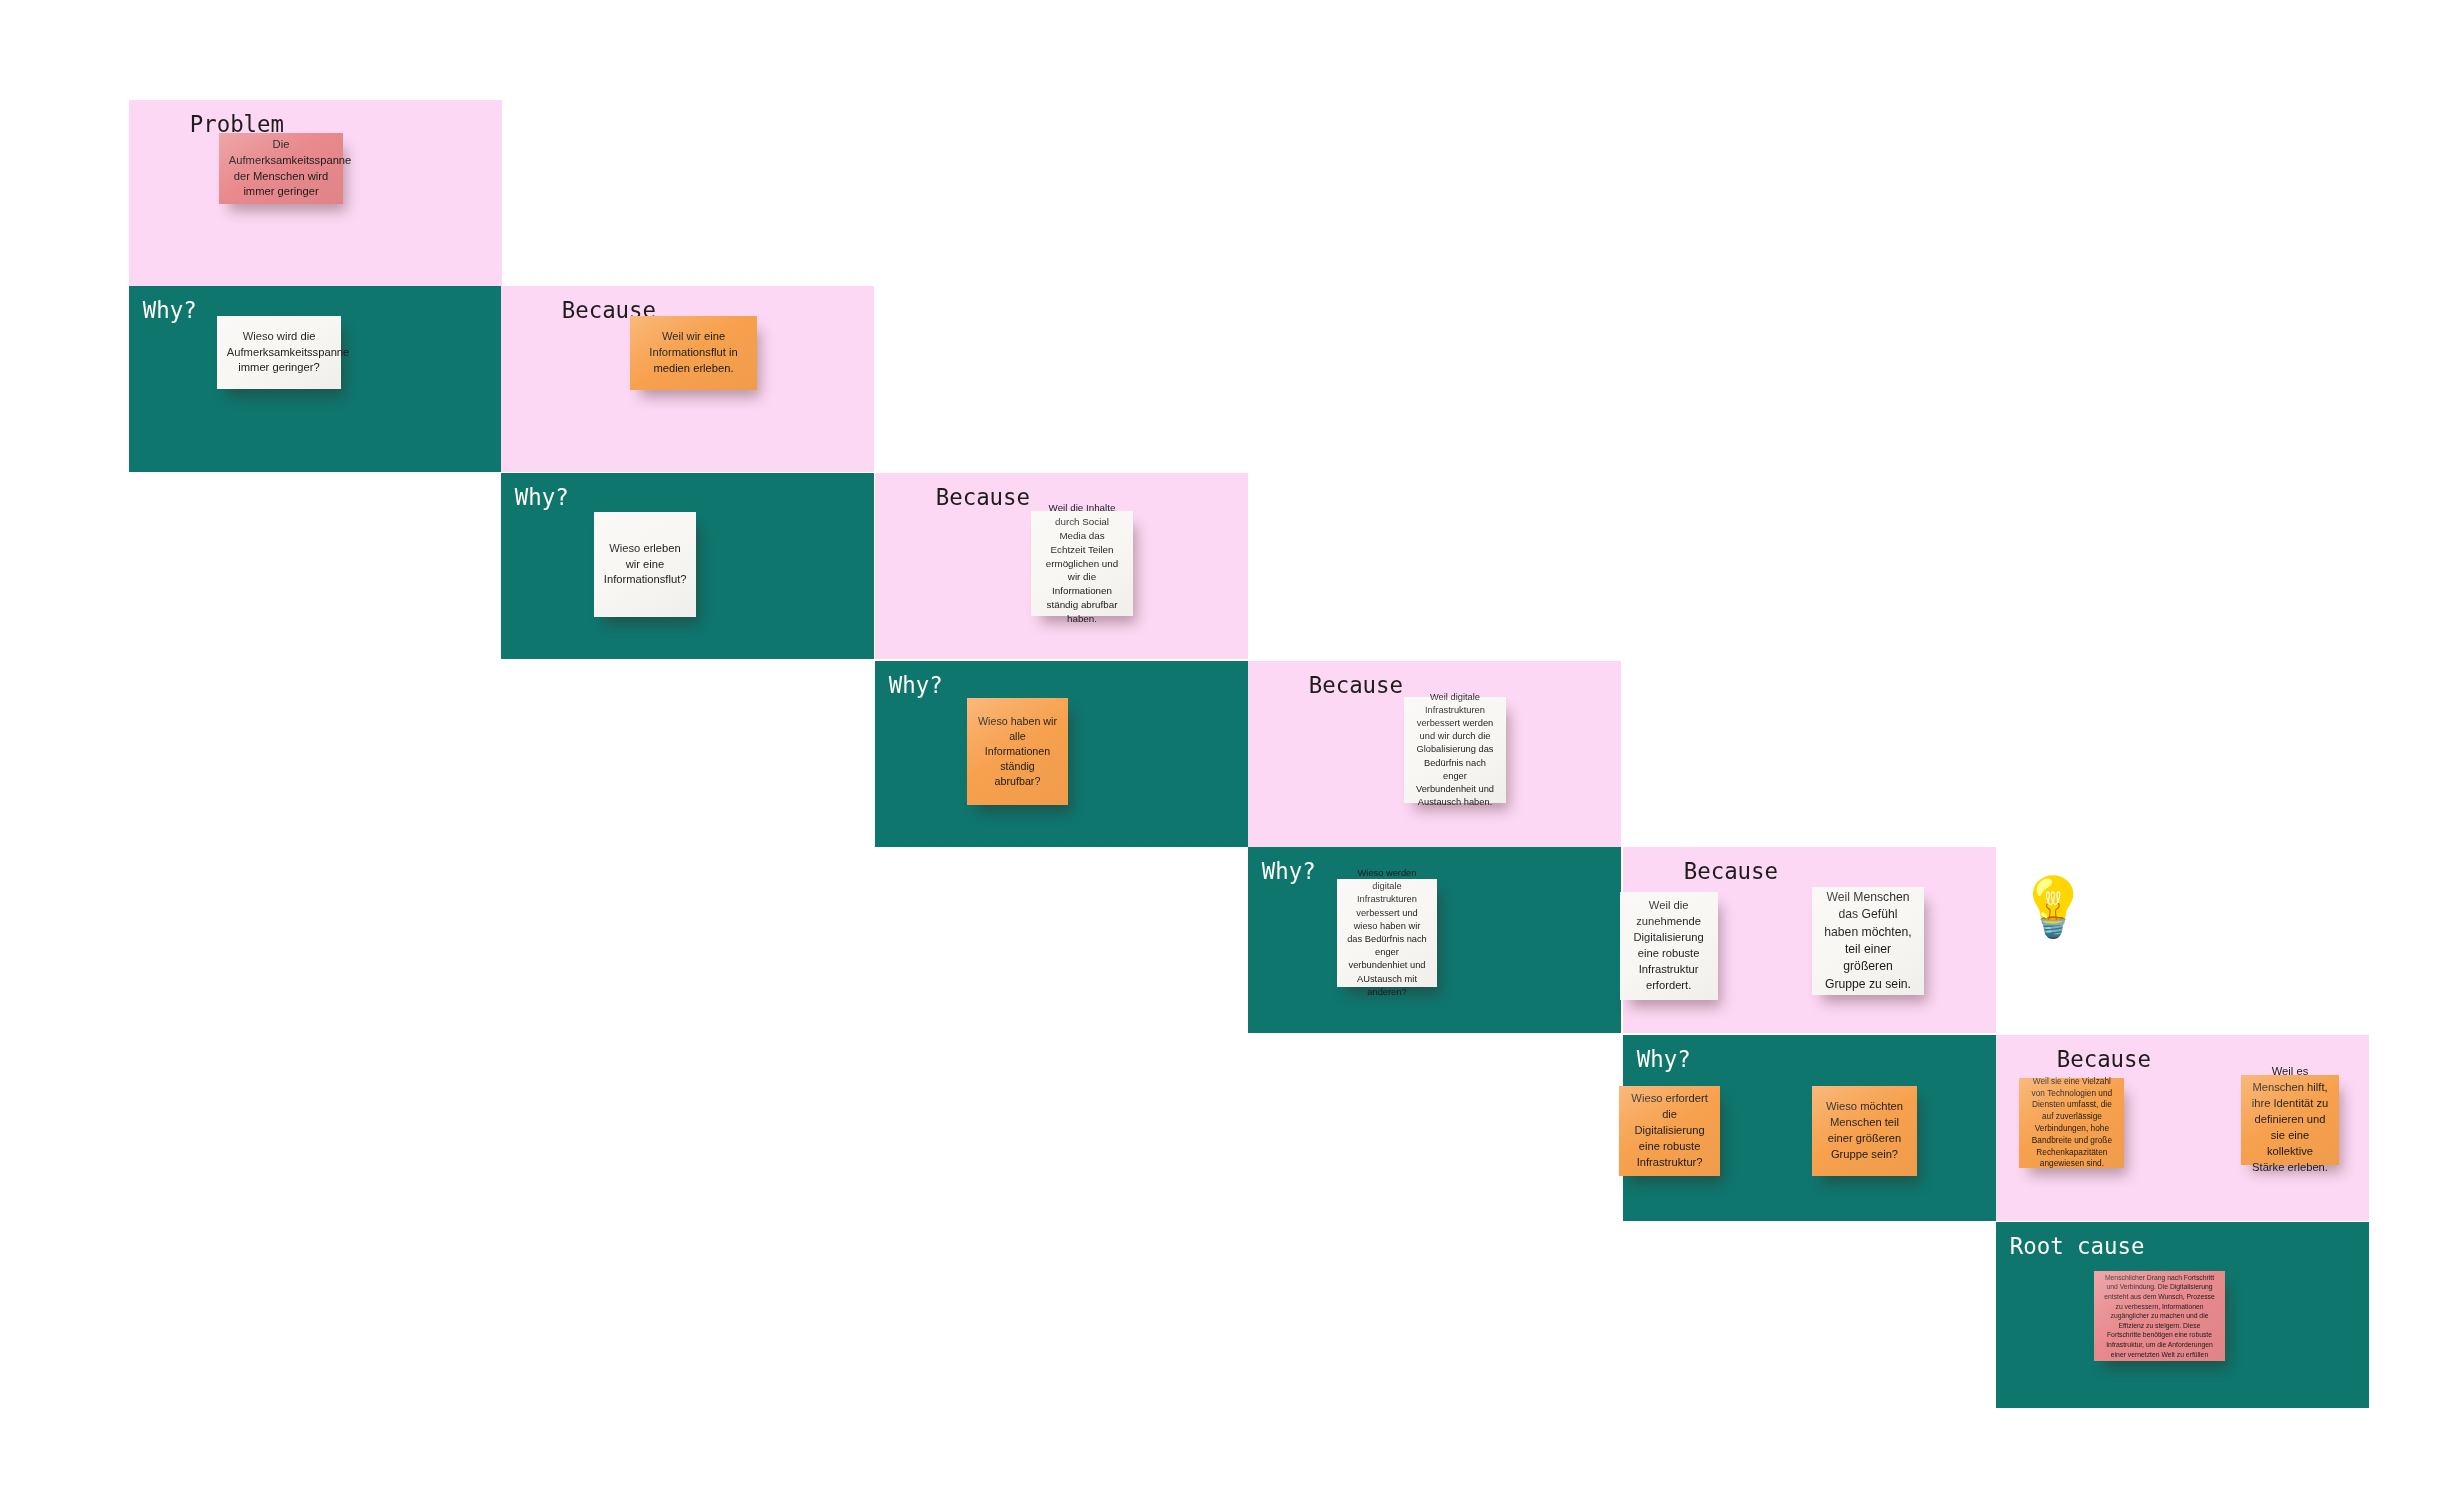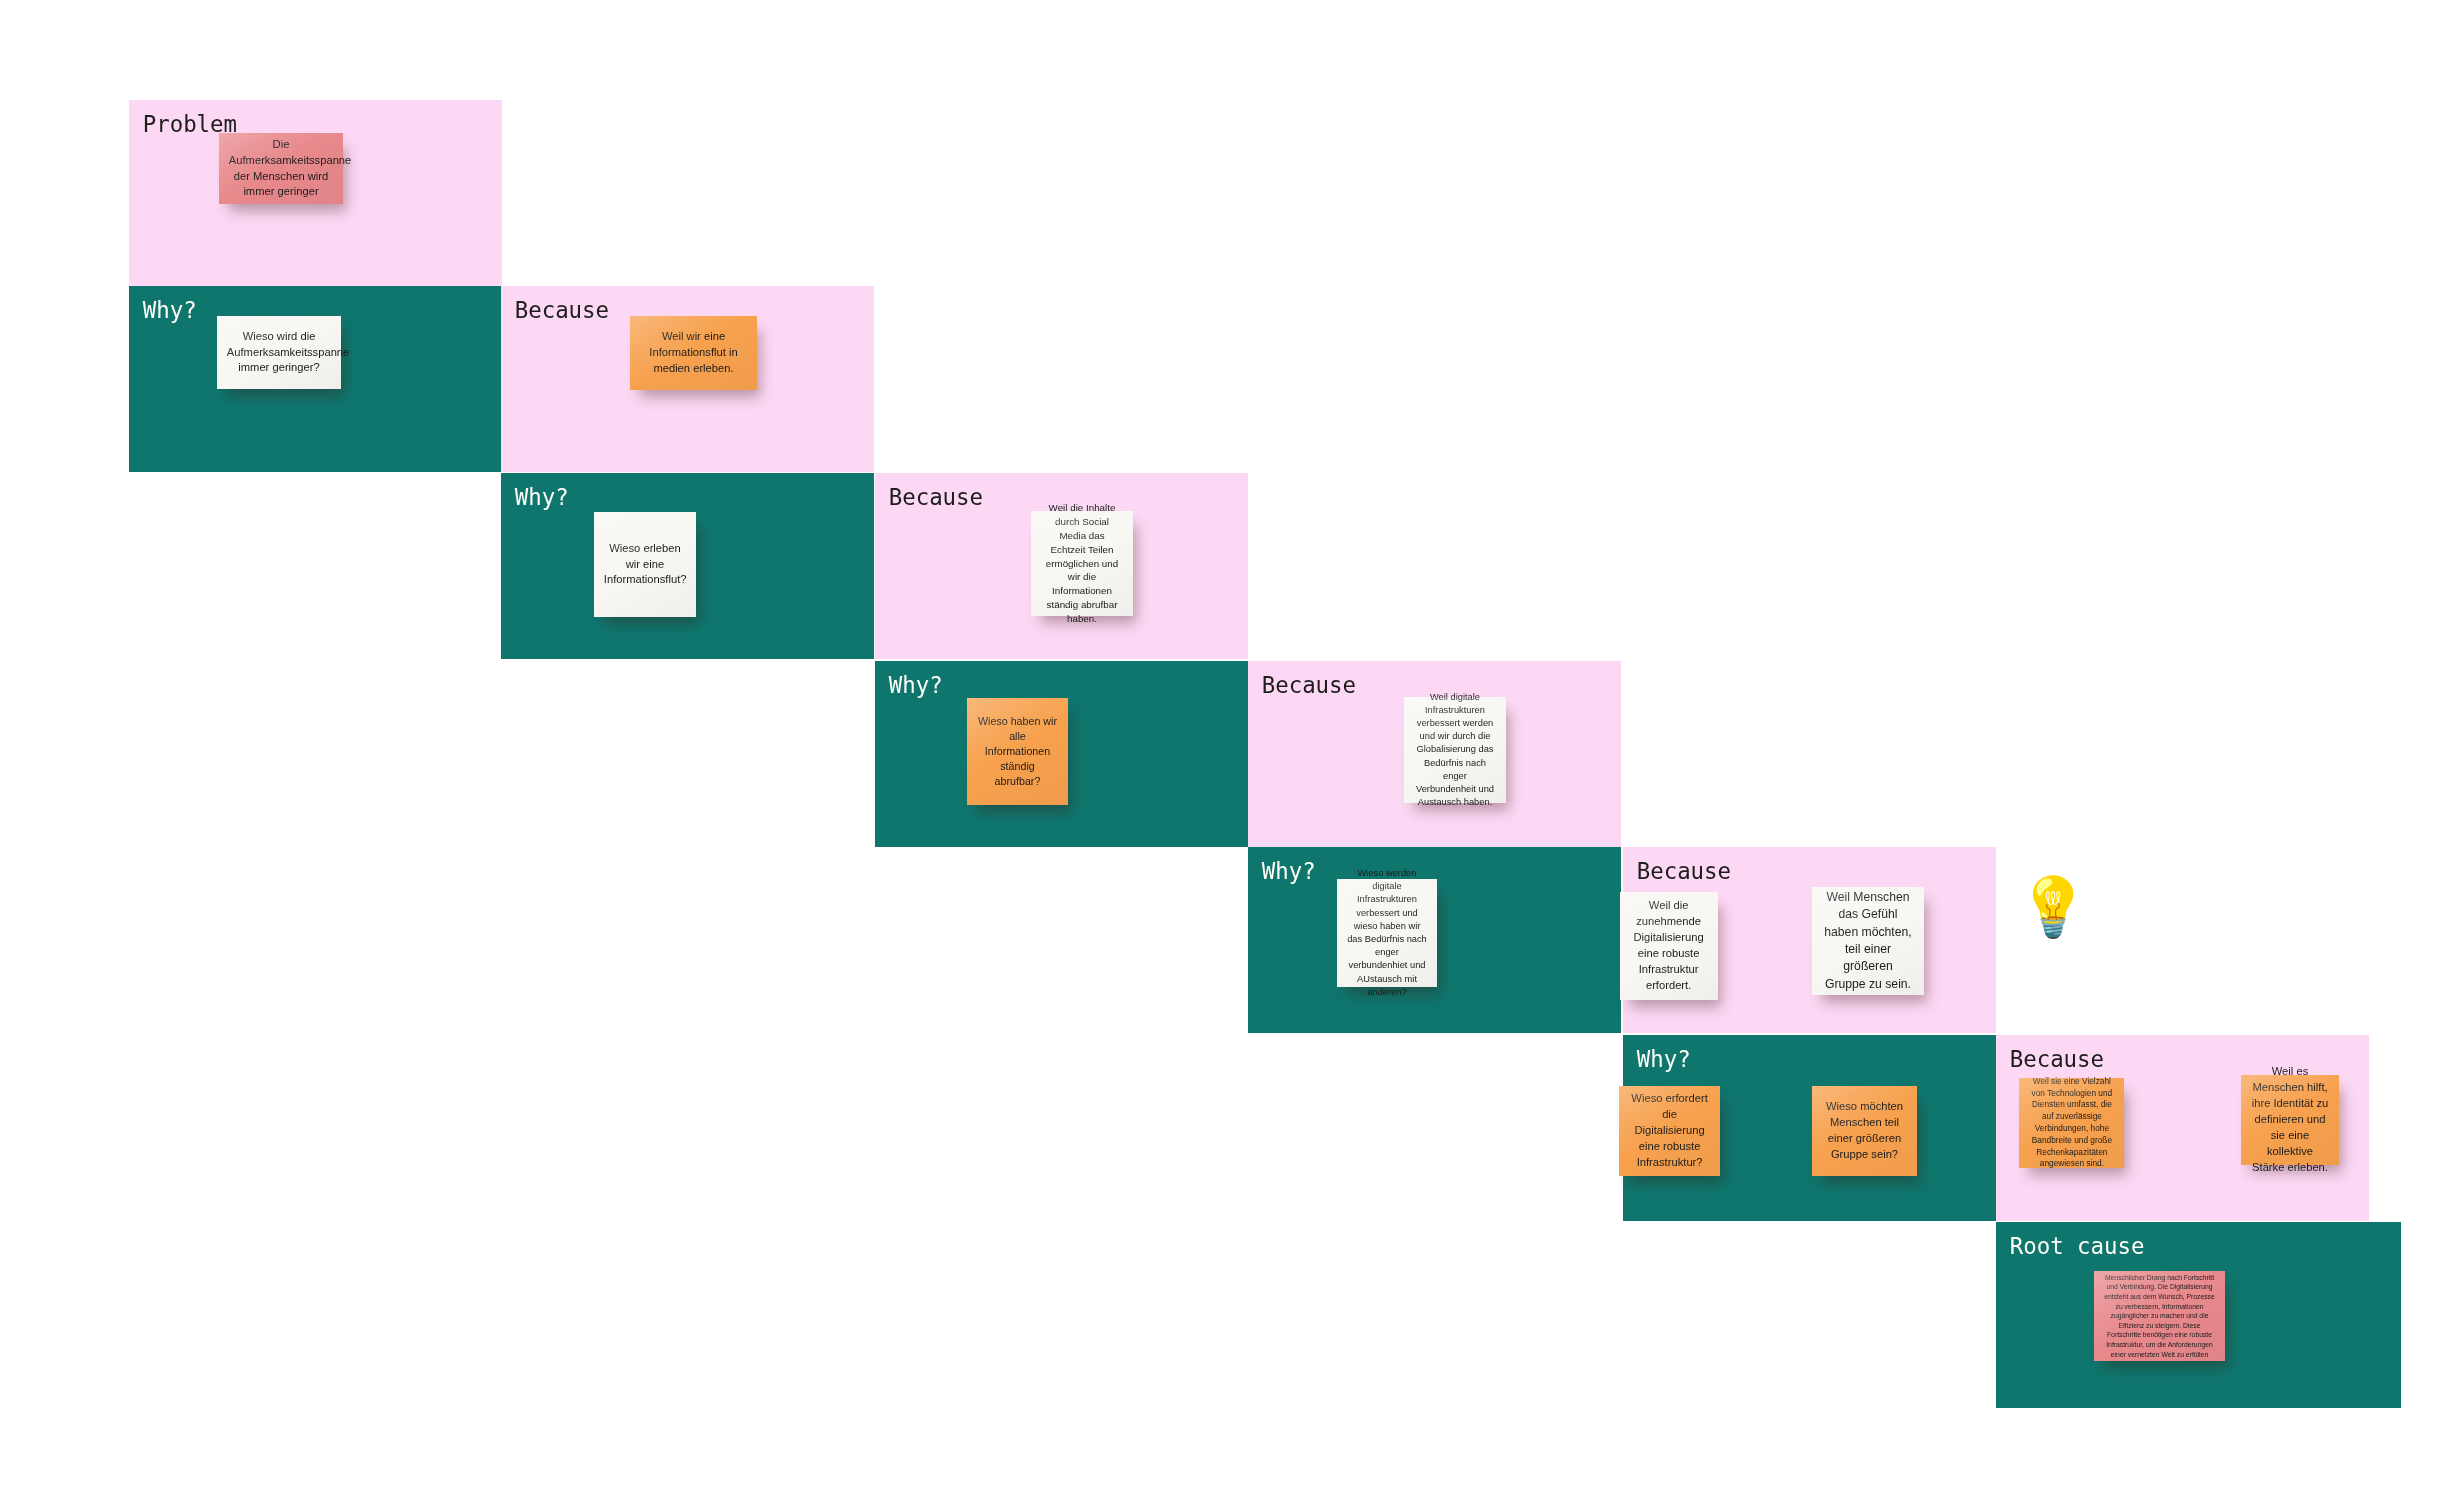--- a/index.html
+++ b/index.html
@@ -21,21 +21,21 @@
   .panel-label{
     position:absolute;
     left:13.7px;
     top:12.7px;
     font-family:"DejaVu Sans Mono","Liberation Mono",monospace;
     font-size:22.4px;
     letter-spacing:0px;
     line-height:1;
     white-space:nowrap;
   }
-  .panel.pink > .panel-label{color:#1d1d1b;}
+  .panel.pink > .panel-label{color:#1d1d1b;margin-left:47px;}
   .panel.orange > .panel-label{color:#fffdf7;}
 
   .note{
     position:absolute;
     box-sizing:border-box;
     display:flex;
     align-items:center;
     justify-content:center;
     text-align:center;
     padding:8.8px 9.8px;
@@ -152,21 +152,21 @@
   <div class="panel pink" style="left:1996px;top:1035px;width:373px;height:186px;">
     <div class="panel-label">Because</div>
     <div class="note amber" style="left:23.4px;top:43px;width:105px;height:90px;font-size:8.3px;">
       <span class="txt">Weil sie eine Vielzahl von Technologien und Diensten umfasst, die auf zuverlässige Verbindungen, hohe Bandbreite und große Rechenkapazitäten angewiesen sind.</span>
     </div>
     <div class="note amber" style="left:245px;top:40px;width:98px;height:90px;font-size:11.2px;">
       <span class="txt">Weil es Menschen hilft, ihre Identität zu definieren und sie eine kollektive Stärke erleben.</span>
     </div>
   </div>
 
-  <div class="panel orange" style="left:1996px;top:1222px;width:405px;height:186px;">
+  <div class="panel orange" style="left:1996px;top:1222px;width:373px;height:186px;">
     <div class="panel-label">Root cause</div>
     <div class="note red" style="left:98px;top:49px;width:131px;height:90px;font-size:6.8px;">
       <span class="txt">Menschlicher Drang nach Fortschritt und Verbindung. Die Digitalisierung entsteht aus dem Wunsch, Prozesse zu verbessern, Informationen zugänglicher zu machen und die Effizienz zu steigern. Diese Fortschritte benötigen eine robuste Infrastruktur, um die Anforderungen einer vernetzten Welt zu erfüllen</span>
     </div>
   </div>
 
 </div>
 
 
 </body></html>

